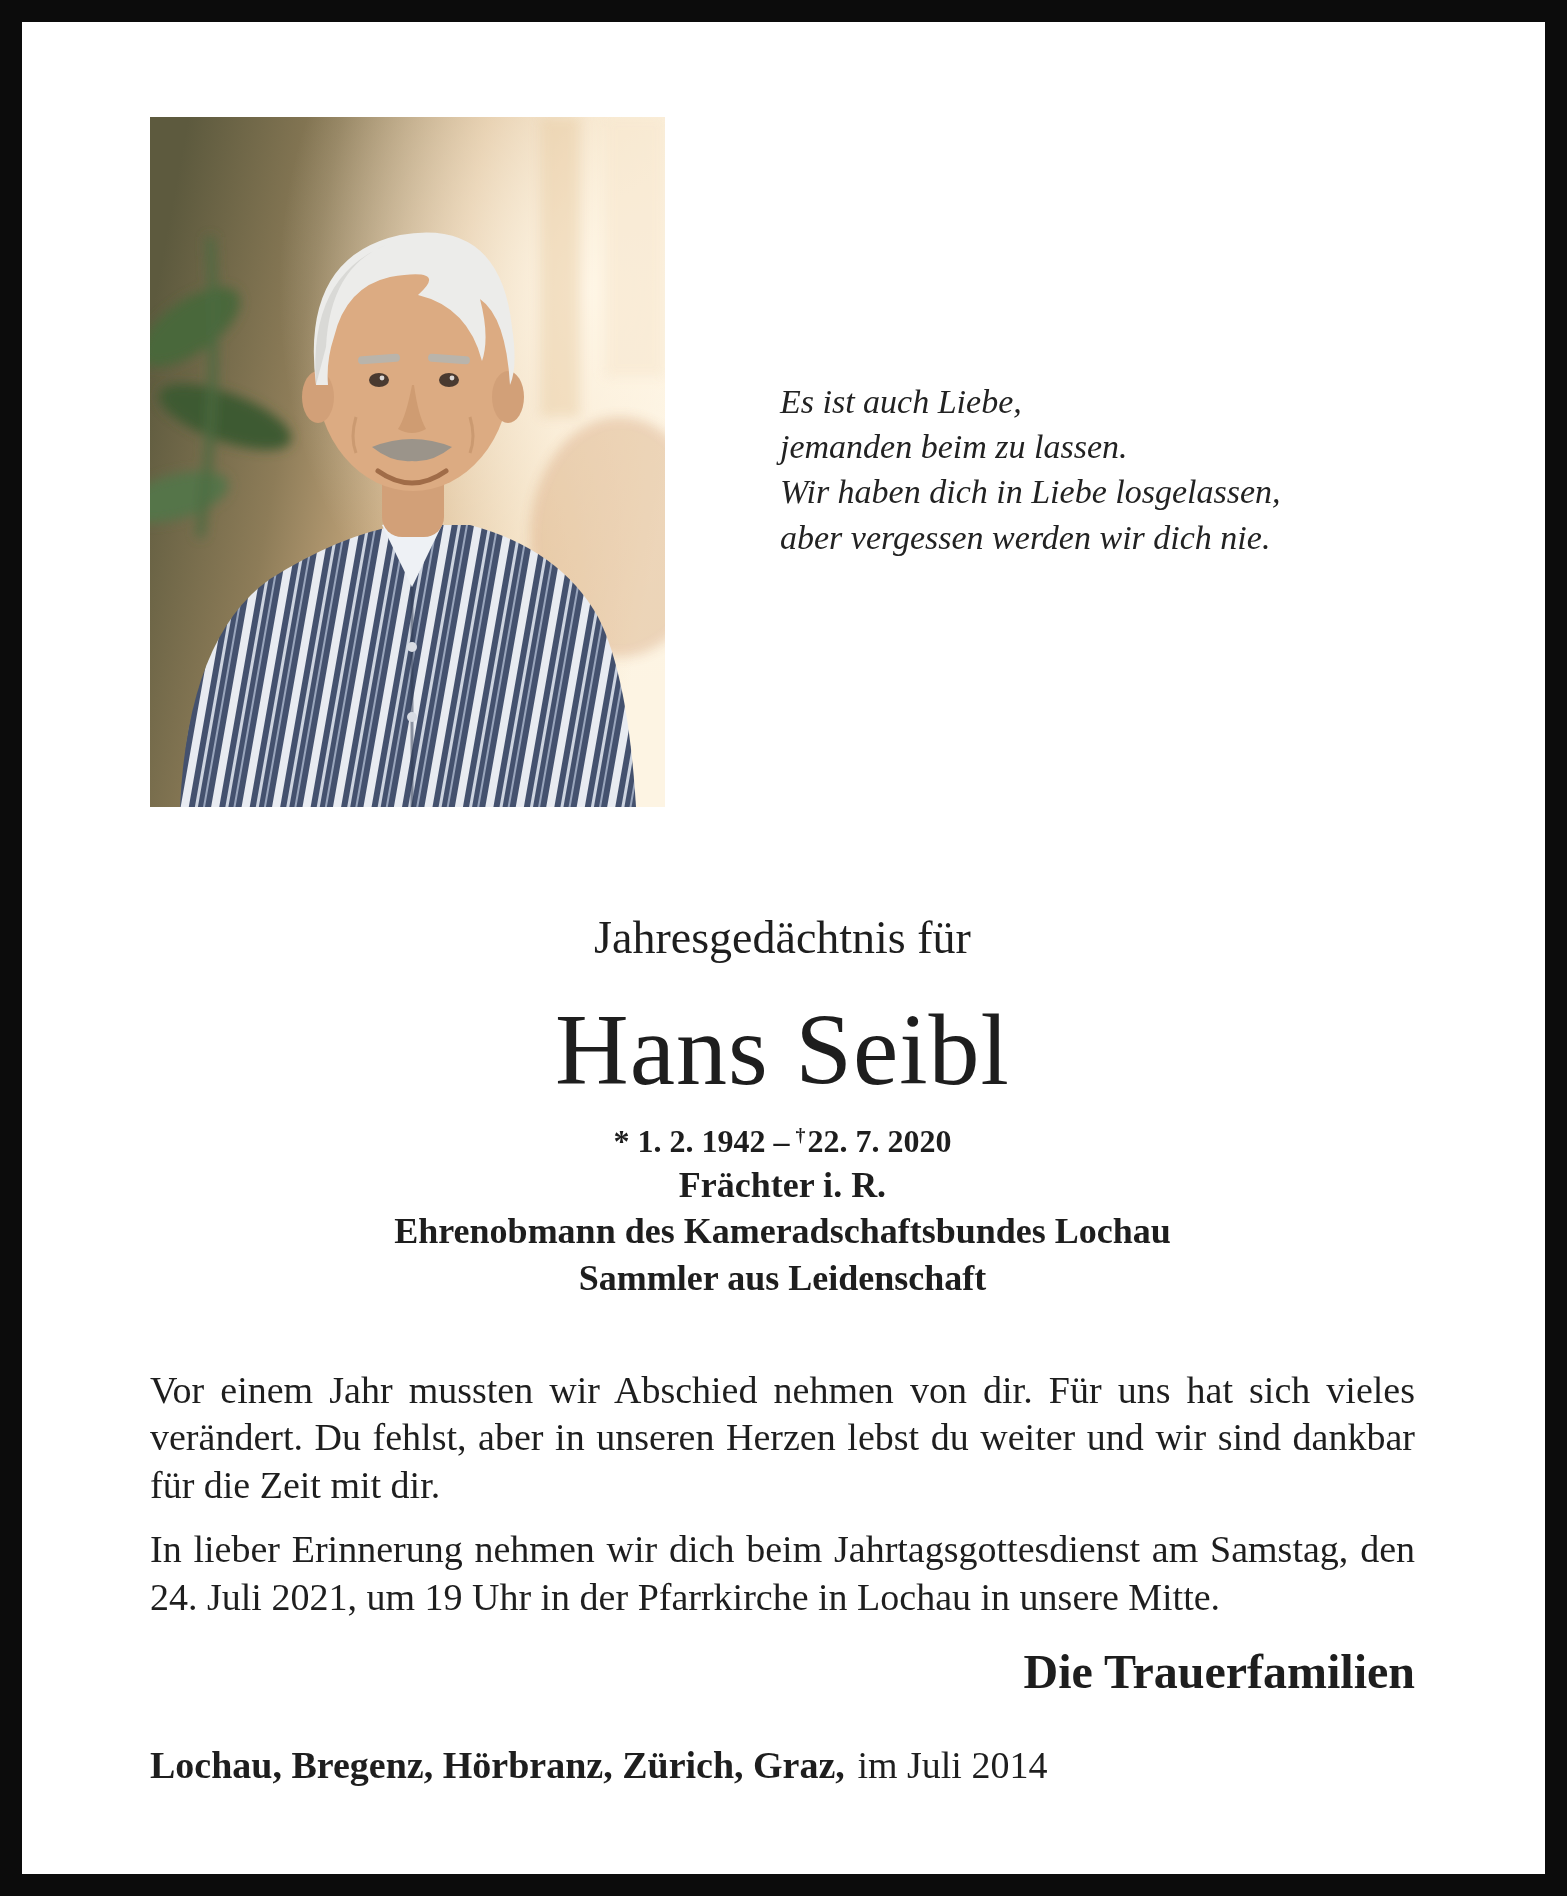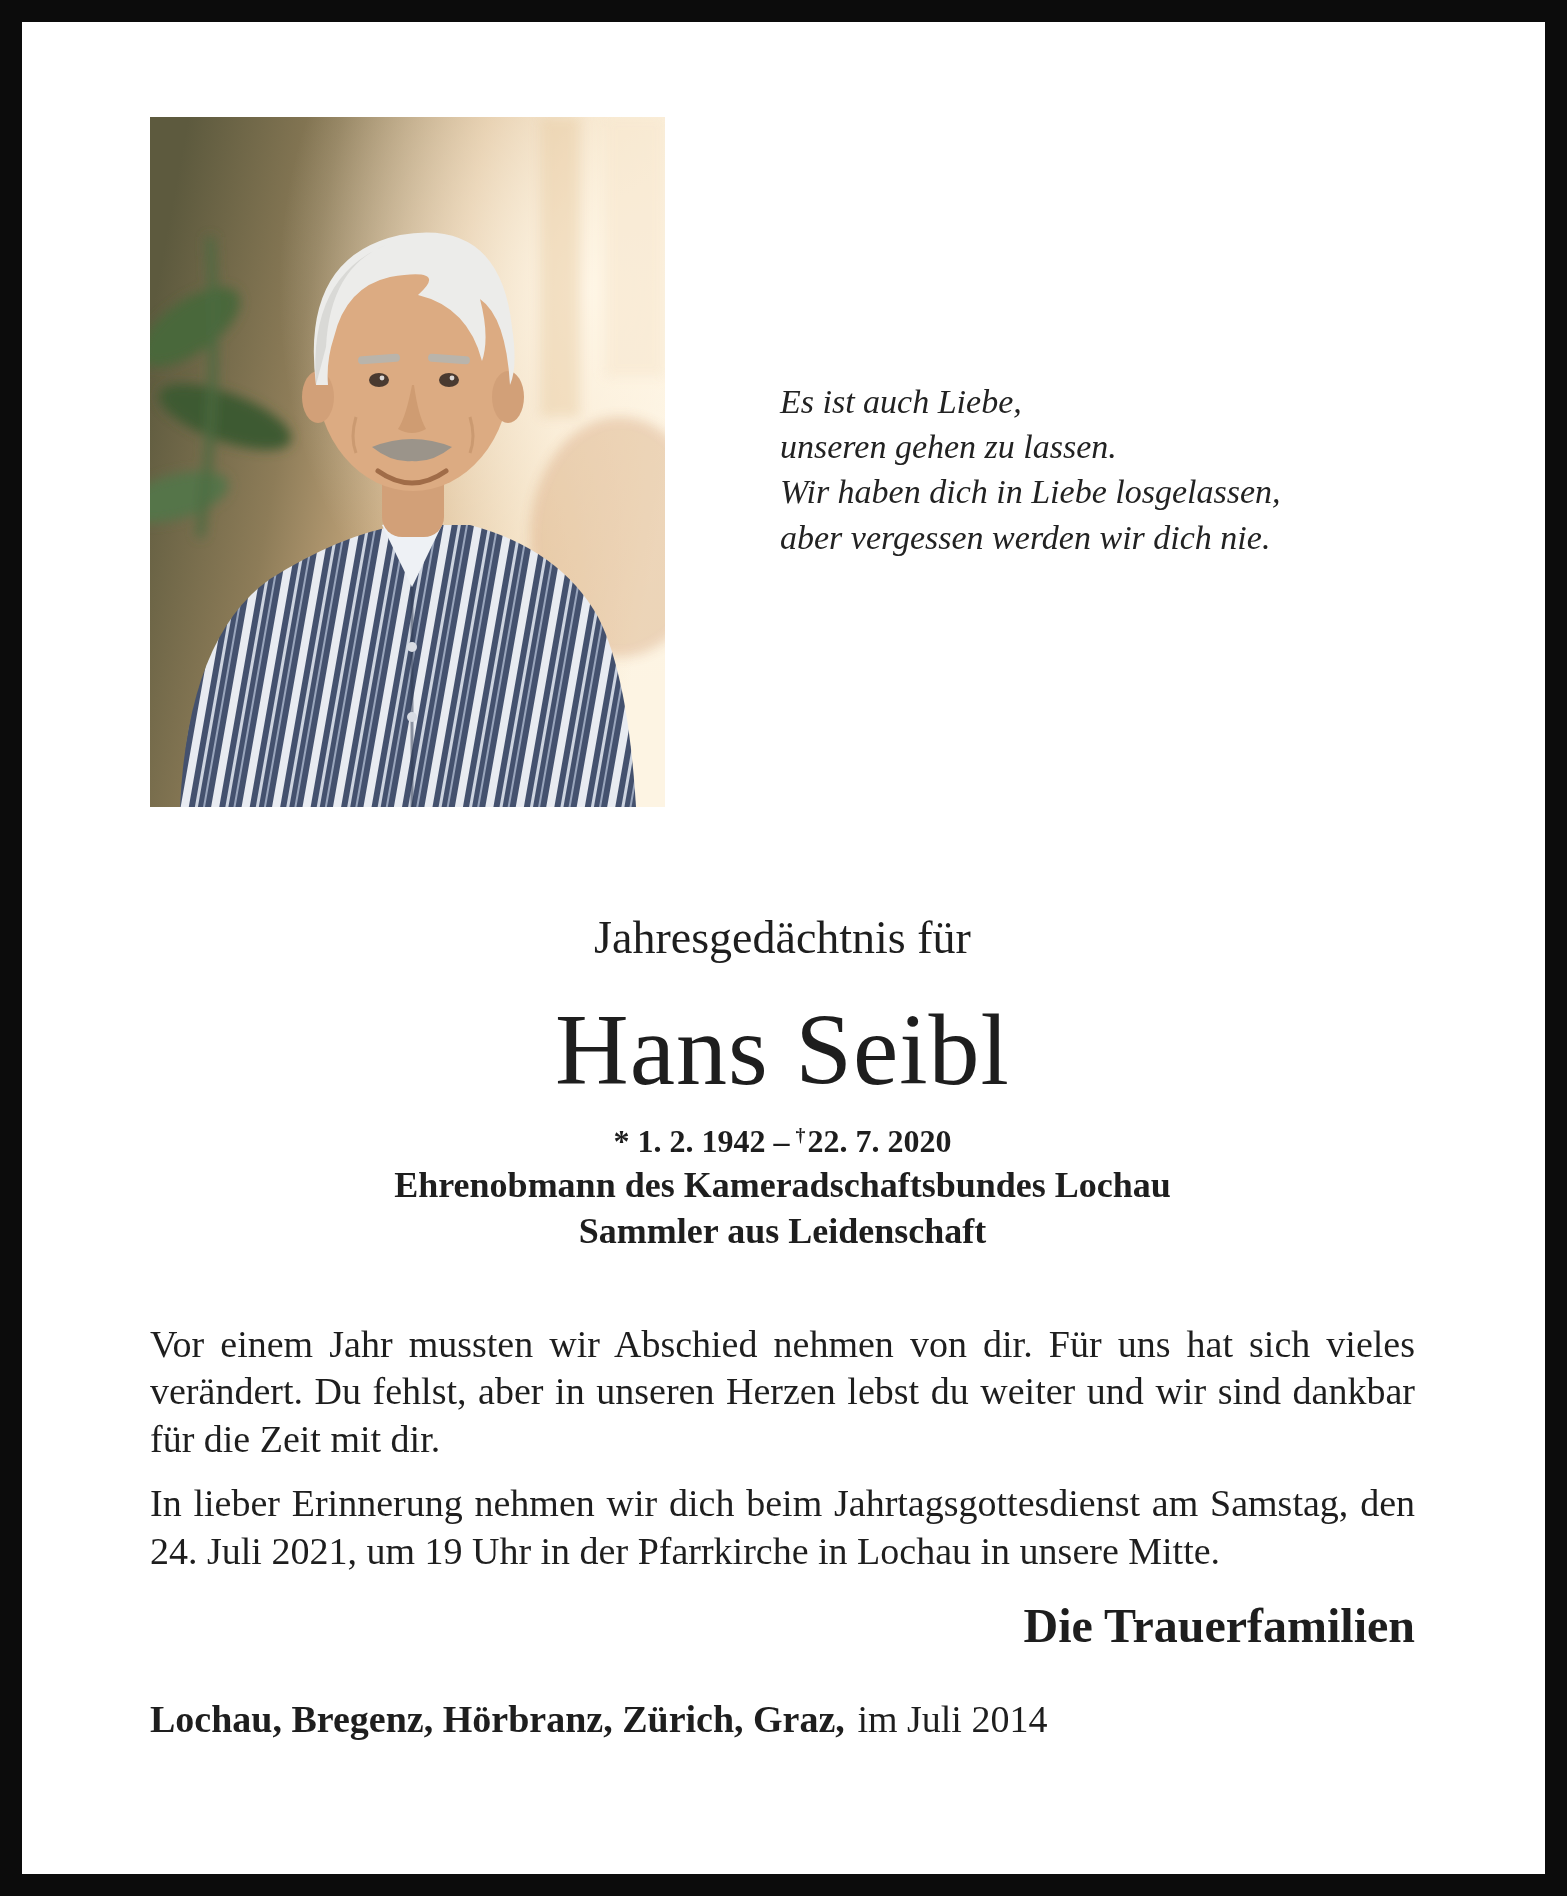--- a/index.html
+++ b/index.html
@@ -183,33 +183,34 @@
 
           <path d="M228 354 Q 262 378 296 354" stroke="#a06c48" stroke-width="5" fill="none" stroke-linecap="round"></path>
 
           <path d="M206 300 Q 200 320 206 336" stroke="#c08f66" stroke-width="3" fill="none" opacity="0.6"></path>
           <path d="M320 300 Q 326 320 320 336" stroke="#c08f66" stroke-width="3" fill="none" opacity="0.6"></path>
         </svg>
       </div>
 
       <div class="quote">
         <div>Es ist auch Liebe,</div>
-        <div>unseren gehen zu lassen.</div>
+        <div>jemanden beim zu lassen.</div>
         <div>Wir haben dich in Liebe losgelassen,</div>
         <div>aber vergessen werden wir dich nie.</div>
       </div>
     </div>
 
     <div class="pretitle">Jahresgedächtnis für</div>
 
     <h1 class="name">Hans Seibl</h1>
 
     <div class="dates"><span>* 1. 2. 1942 –</span><sup class="dagger">†</sup><span>22. 7. 2020</span></div>
 
     <div class="roles">
+      <div>Frächter i. R.</div>
       <div>Ehrenobmann des Kameradschaftsbundes Lochau</div>
       <div>Sammler aus Leidenschaft</div>
     </div>
 
     <div class="body-text">
       <p>Vor einem Jahr mussten wir Abschied nehmen von dir. Für uns hat sich vieles verändert. Du fehlst, aber in unseren Herzen lebst du weiter und wir sind dankbar für die Zeit mit dir.</p>
       <p>In lieber Erinnerung nehmen wir dich beim Jahrtagsgottesdienst am Samstag, den 24. Juli 2021, um 19 Uhr in der Pfarrkirche in Lochau in unsere Mitte.</p>
     </div>
 
     <div class="signature">Die Trauerfamilien</div>

